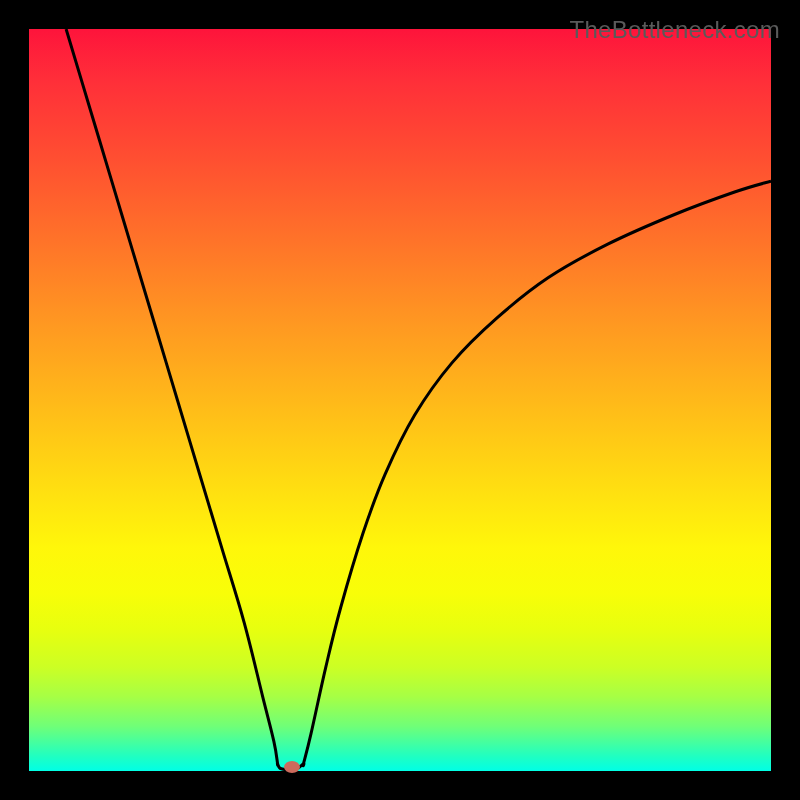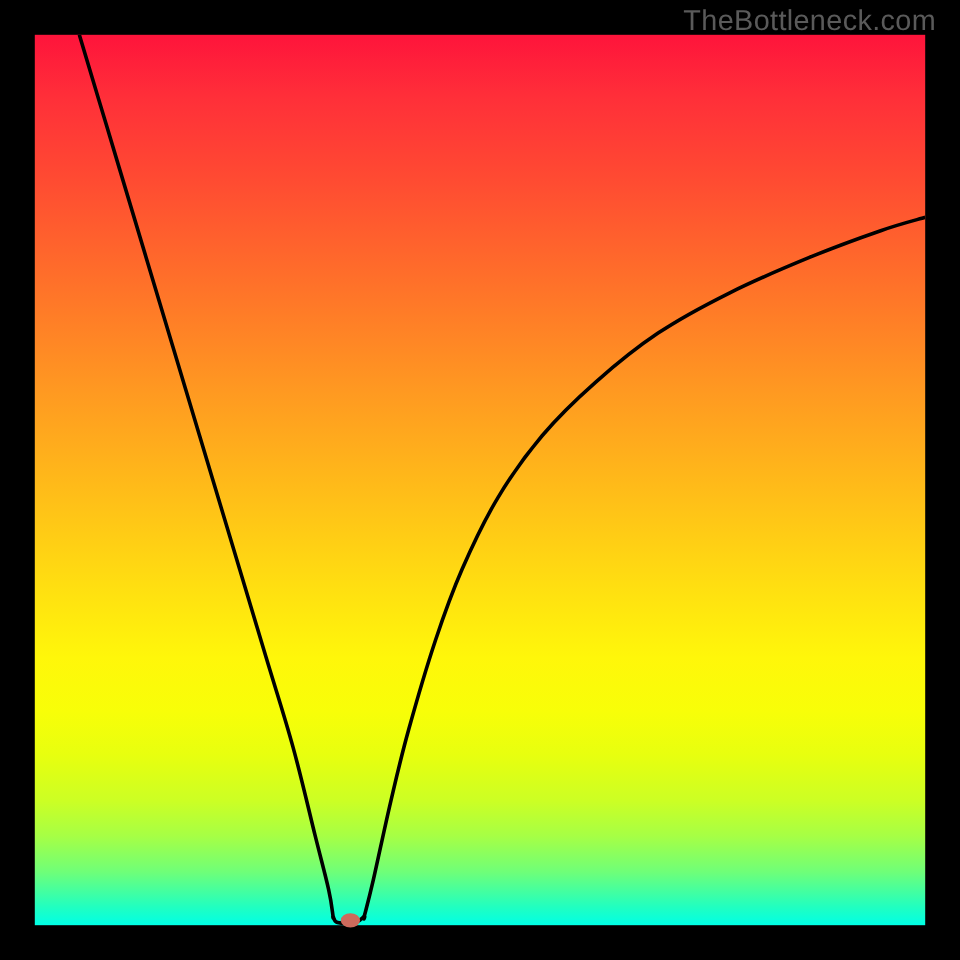--- a/index.html
+++ b/index.html
@@ -6,21 +6,21 @@
   html, body { width: 800px; height: 800px; overflow: hidden; }
   body { background: #000; font-family: Arial, sans-serif; }
   .frame {
     width: 800px;
     height: 800px;
     background: #000;
     position: relative;
   }
   .watermark {
     position: absolute;
-    top: 4px;
+    top: 16px;
     right: 20px;
     color: #5a5a5a;
     font-size: 24px;
     font-weight: 500;
     letter-spacing: 0.3px;
     z-index: 10;
   }
   .plot-area {
     position: absolute;
     left: 29px;

